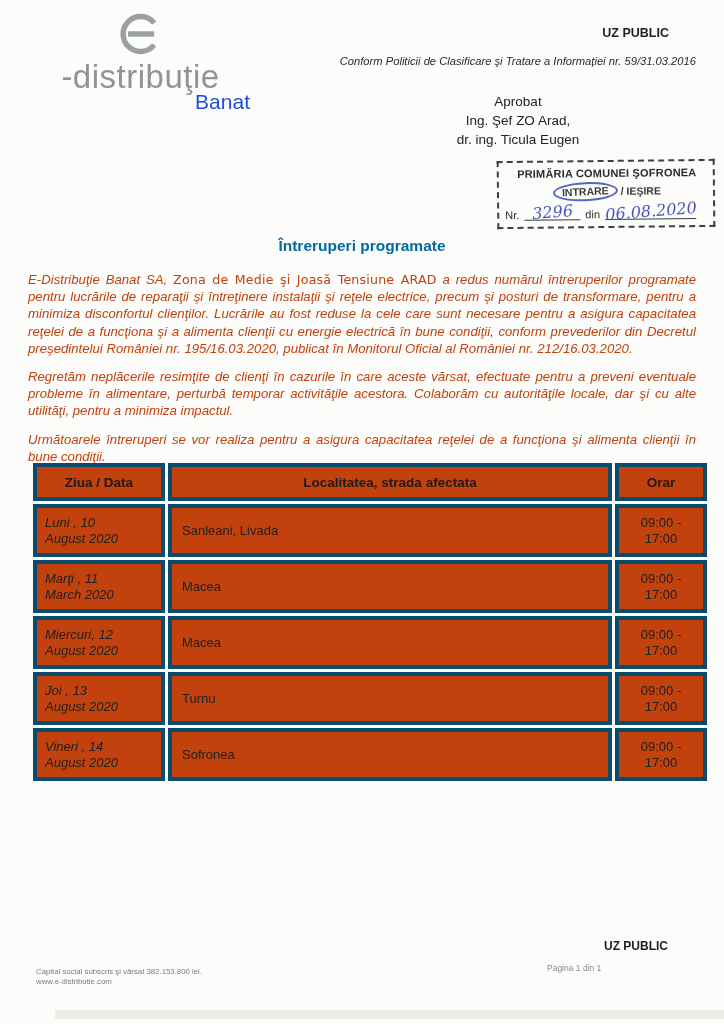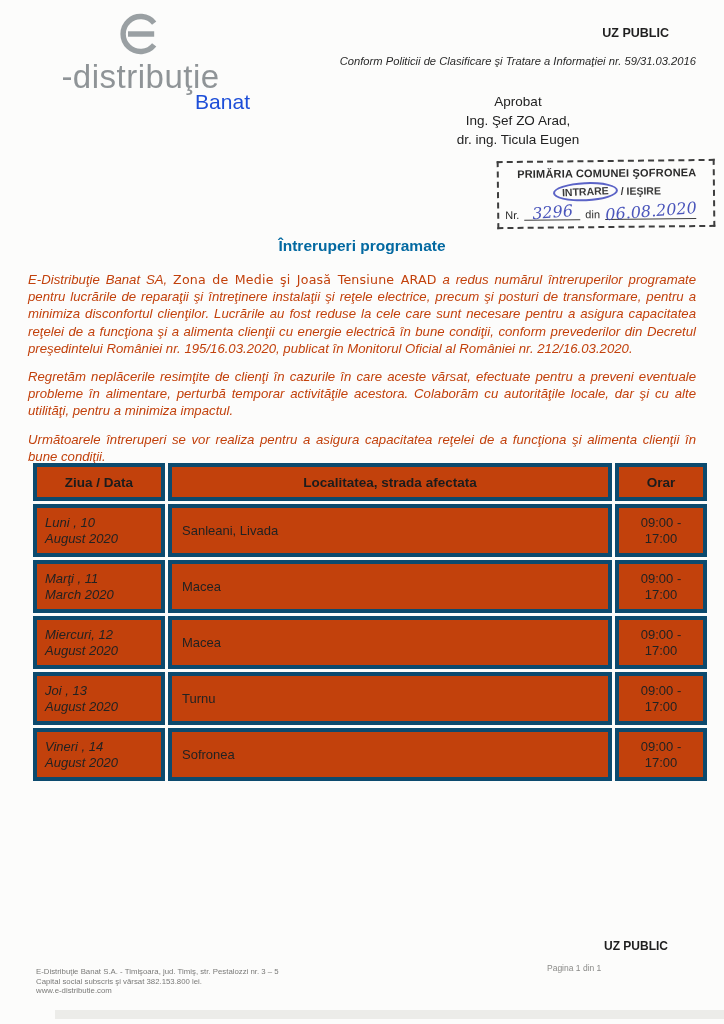--- a/index.html
+++ b/index.html
@@ -167,19 +167,18 @@
         <td class="cell-hours">09:00 -
 17:00</td>
       </tr>
     </tbody>
   </table>
 
   <div class="uz-public-bottom">UZ PUBLIC</div>
   <div class="page-info">Pagina 1 din 1</div>
 
   <div class="footer">
-    <div>E-Distribuţie Banat S.A. - Timişoara, jud. Timiş, str. Pestalozzi nr. 3 – 5</div>
     <div>Capital social subscris şi vărsat 382.153.800 lei.</div>
     <div>www.e-distributie.com</div>
   </div>
 
   <div class="scan-strip"></div>
 </div>
 
 </body></html>

